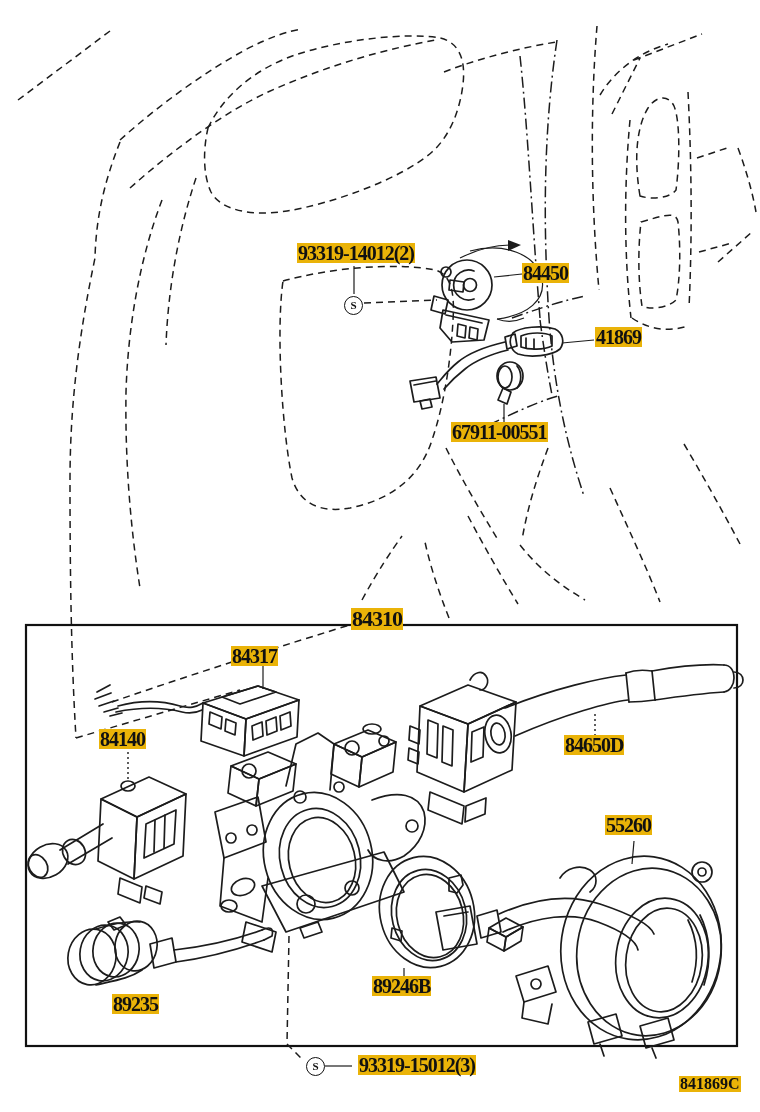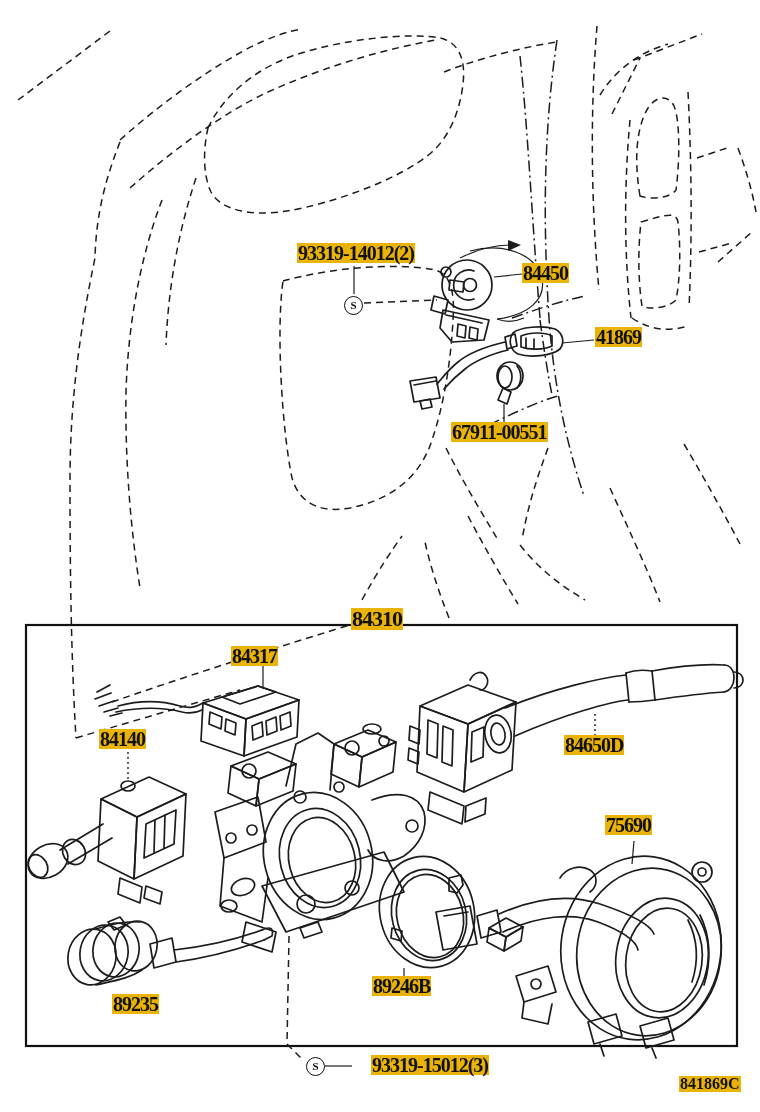--- a/index.html
+++ b/index.html
@@ -269,24 +269,24 @@
 </svg>
 
   <div class="lbl" style="left:297px;top:243px;">93319-14012(2)</div>
   <div class="lbl" style="left:522px;top:263px;">84450</div>
   <div class="lbl" style="left:595px;top:327px;">41869</div>
   <div class="lbl" style="left:451px;top:422px;">67911-00551</div>
   <div class="lbl big" style="left:351px;top:608px;">84310</div>
   <div class="lbl" style="left:231px;top:602px;margin-top:44px;">84317</div>
   <div class="lbl" style="left:99px;top:729px;">84140</div>
   <div class="lbl" style="left:564px;top:735px;">84650D</div>
-  <div class="lbl" style="left:605px;top:815px;">75690</div>
+  <div class="lbl" style="left:605px;top:815px;">55260</div>
   <div class="lbl" style="left:112px;top:994px;">89235</div>
   <div class="lbl" style="left:372px;top:976px;">89246B</div>
-  <div class="lbl" style="left:371px;top:1055px;">93319-15012(3)</div>
+  <div class="lbl" style="left:358px;top:1055px;">93319-15012(3)</div>
   <div class="lbl small" style="left:679px;top:1076px;">841869C</div>
 
   <div class="screw" style="left:344px;top:296px;">
     <span>S</span>
   </div>
   <div class="screw" style="left:306px;top:1057px;">
     <span>S</span>
   </div>
 
 </div>

